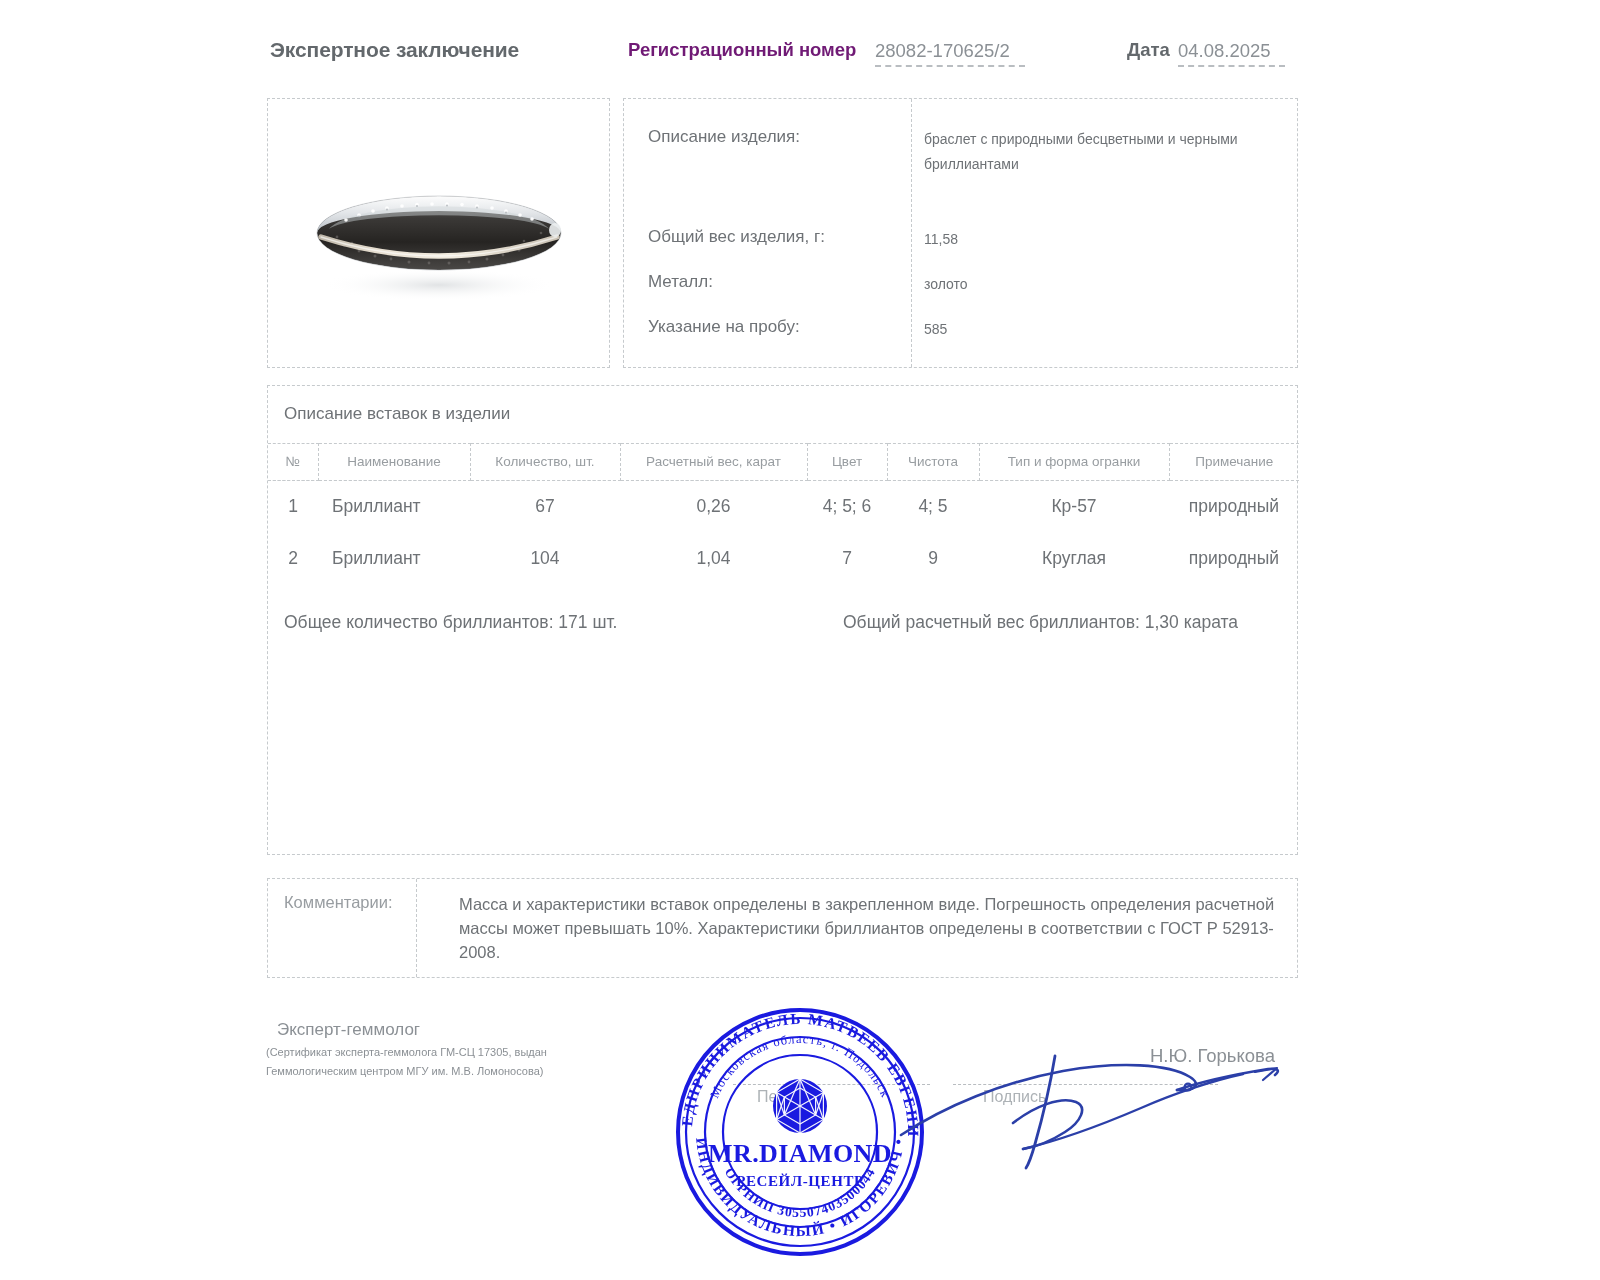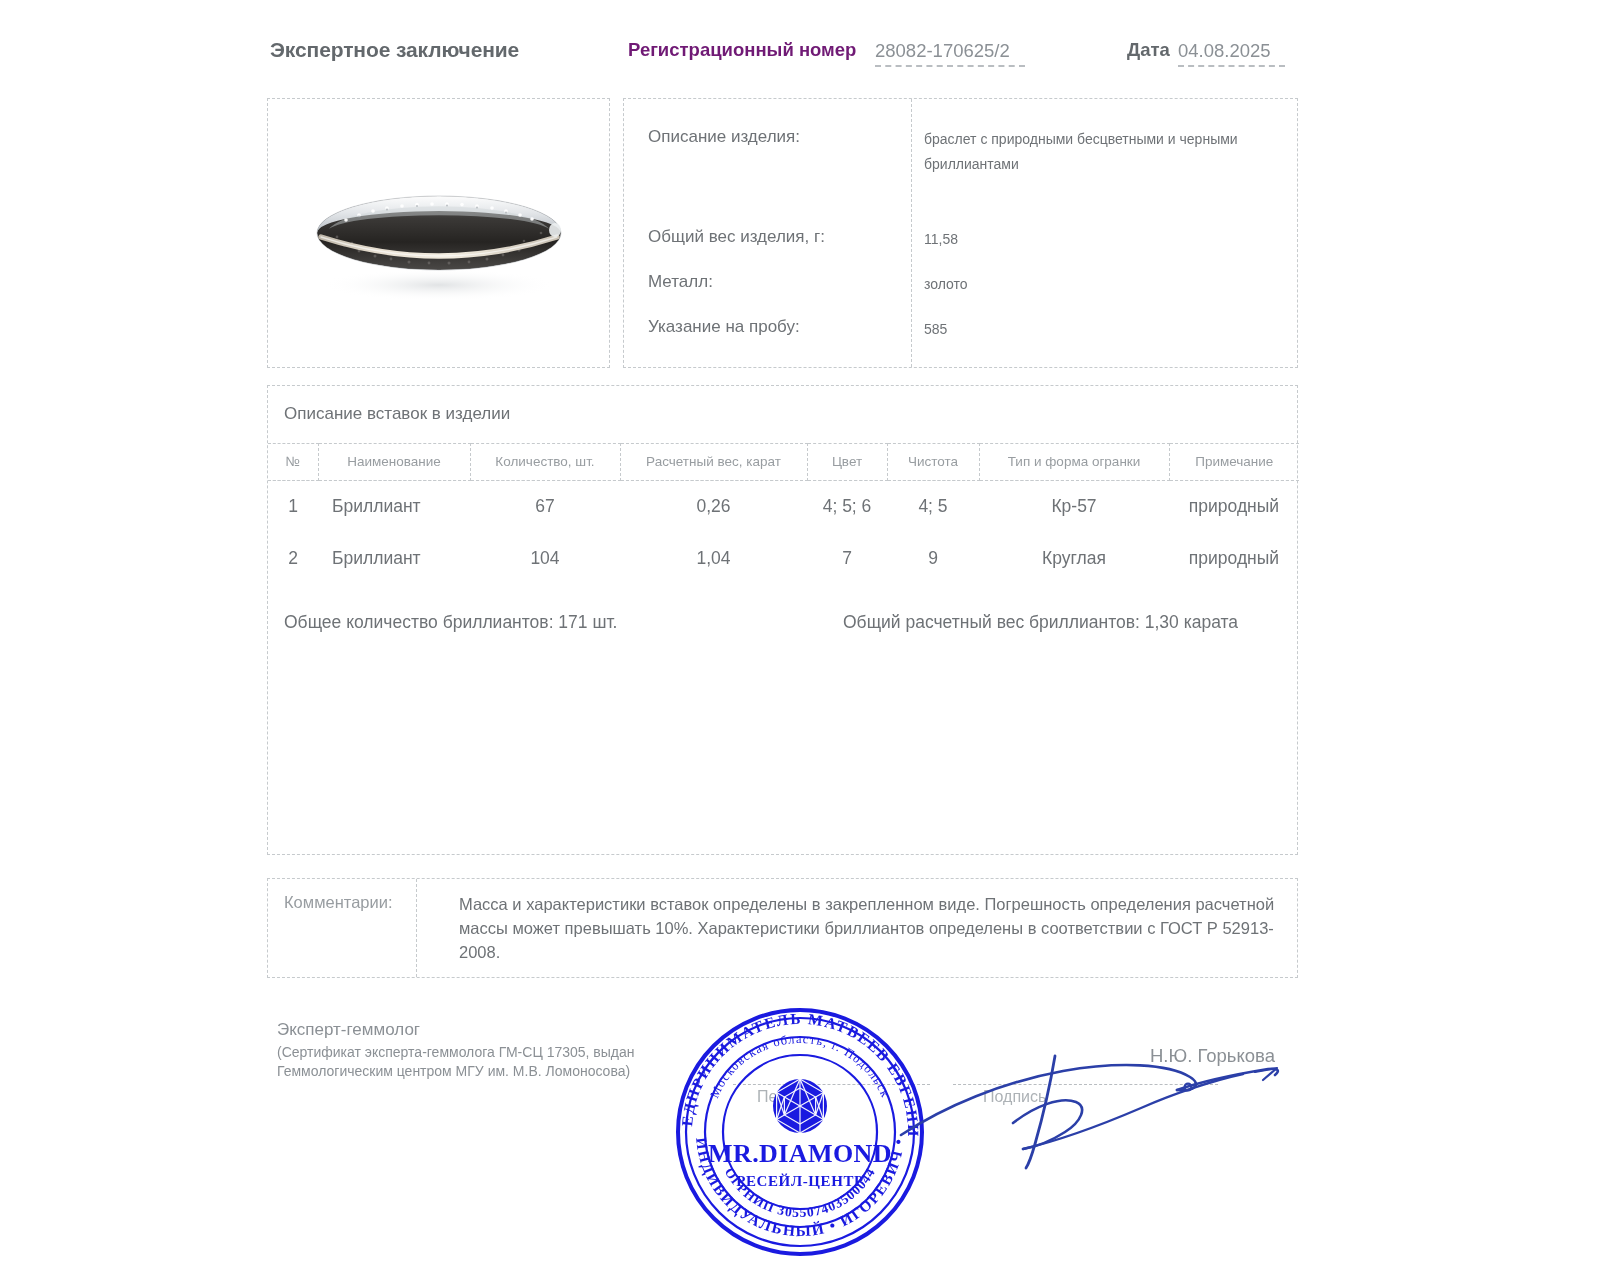--- a/index.html
+++ b/index.html
@@ -255,24 +255,24 @@
   .expert-title {
     position: absolute;
     left: 12px;
     top: 10px;
     font-size: 17px;
     color: #8b9095;
     white-space: nowrap;
   }
   .expert-cert {
     position: absolute;
-    left: 12px;
+    left: 1px;
     top: 33px;
     width: 370px;
-    font-size: 14px;
+    font-size: 11px;
     line-height: 19px;
     color: #8b9095;
   }
 
   .seal-line {
     position: absolute;
     left: 468px;
     top: 74px;
     width: 197px;
     border-top: 1.6px dashed #b9bdc1;

